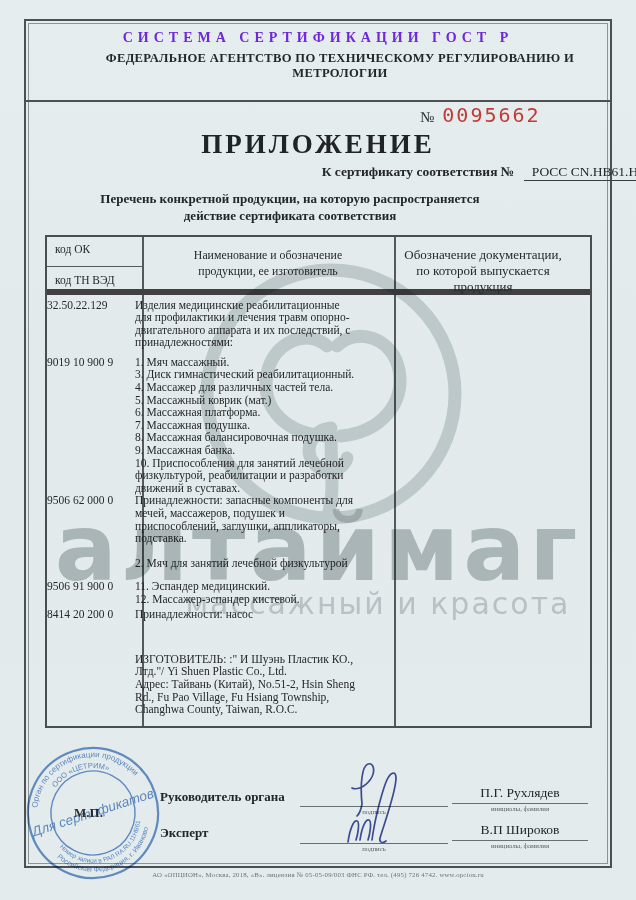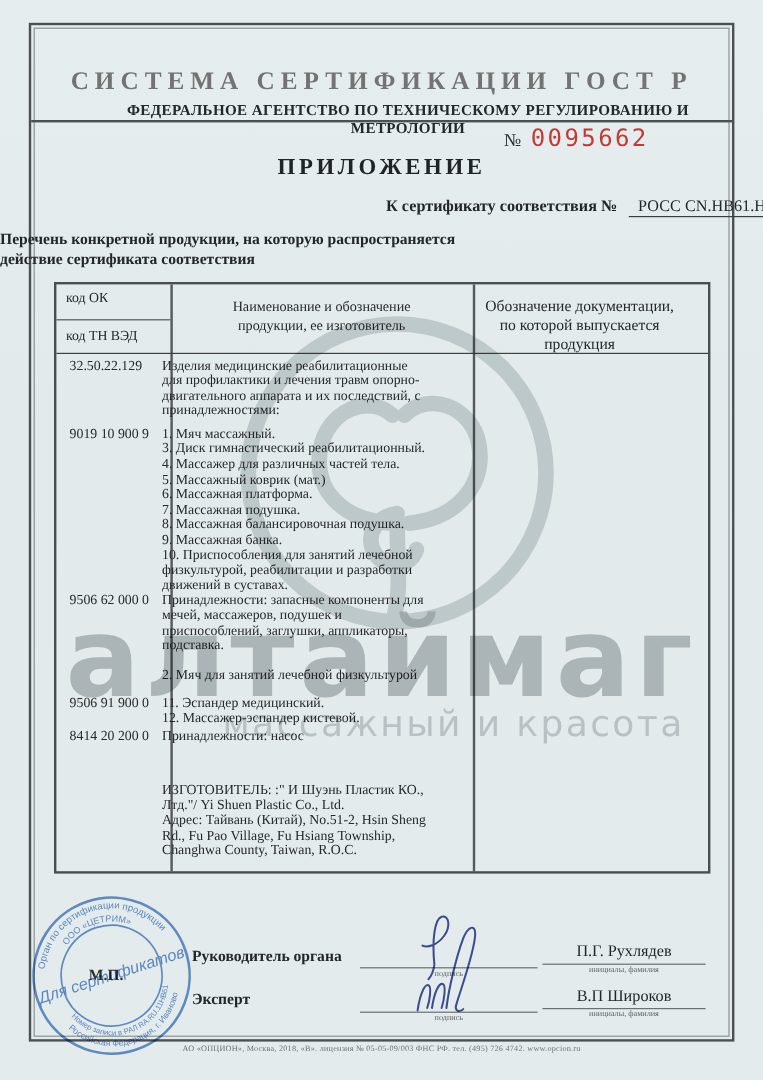--- a/index.html
+++ b/index.html
@@ -5,45 +5,45 @@
   html,body{margin:0;padding:0;}
   body{width:636px;height:900px;position:relative;overflow:hidden;
        background:linear-gradient(180deg,#e6edee 0%,#e2eaec 40%,#e4ebec 100%);
        font-family:"Liberation Serif", serif;color:#26282a;}
   .abs{position:absolute;}
   
   .frame{left:24px;top:19px;width:584px;height:845px;border:2px solid #4c5052;}
   .frame-inner{left:2px;top:2px;right:2px;bottom:2px;border:1px solid rgba(80,88,92,.6);pointer-events:none;}
   
   .header-band{left:0;top:0;width:100%;height:79px;border-bottom:2px solid #4c5052;text-align:center;}
-  .hdr1{margin-top:34px;font-size:21px;font-weight:bold;letter-spacing:5px;color:#737373;}
+  .hdr1{margin-top:9px;font-size:14px;font-weight:bold;letter-spacing:5px;color:#6d28d9;}
   .hdr2{margin-top:5px;font-size:12.6px;font-weight:bold;letter-spacing:.3px;color:#23282b;padding-left:44px;}
   
   .numrow{left:420px;top:103px;width:180px;text-align:left;white-space:nowrap;}
   .num-prefix{font-size:15px;color:#2a2d2f;margin-right:8px;}
   .num-value{font-family:"DejaVu Sans Mono", monospace;font-size:20px;letter-spacing:2px;color:#c23a36;}
   
-  .doc-title{left:0;top:129px;width:636px;text-align:center;font-size:19px;font-weight:bold;letter-spacing:3px;color:#202426;}
+  .doc-title{left:0;top:129px;width:636px;text-align:center;font-size:27px;font-weight:bold;letter-spacing:3px;color:#202426;}
   .cert-row{left:0;top:164px;width:636px;text-align:right;font-size:13.5px;color:#23262a;margin-left:44px;}
   .cert-label{font-weight:bold;}
   .cert-value{font-weight:normal;border-bottom:1px solid #3a3e40;padding:0 8px 1px 8px;margin-left:6px;}
-  .subtitle{left:0;top:190px;width:580px;text-align:left;font-size:13px;font-weight:bold;line-height:17px;color:#23262a;}
+  .subtitle{left:0;top:190px;width:580px;text-align:center;font-size:13px;font-weight:bold;line-height:17px;color:#23262a;}
   
   .table{left:45px;top:235px;width:547px;height:493px;border:2px solid #4b4e50;box-sizing:border-box;}
   .vline{position:absolute;top:0;bottom:0;width:1.5px;background:#55595b;}
   .vline.c1{left:95px;} .vline.c2{left:347px;}
-  .thead{position:absolute;left:0;top:0;width:100%;height:58px;border-bottom:1px solid #404040;box-sizing:border-box;}
+  .thead{position:absolute;left:0;top:0;width:100%;height:58px;border-bottom:6px solid #404040;box-sizing:border-box;}
   .th-c1a{position:absolute;left:8px;top:6px;font-size:11.5px;}
   .th-c1-div{position:absolute;left:0;top:29px;width:95px;height:1px;background:#55595b;}
   .th-c1b{position:absolute;left:8px;top:37px;font-size:11.5px;}
   .th-c2{position:absolute;left:95px;top:10px;width:252px;text-align:center;font-size:11.8px;line-height:16px;}
   .th-c3{position:absolute;left:347px;top:10px;width:178px;text-align:center;font-size:13px;line-height:16px;}
   .tbody{position:absolute;left:0;top:58px;right:0;bottom:0;padding-top:3.5px;overflow:hidden;}
   .tgroup{display:flex;font-size:11.5px;line-height:12.6px;}
-  .tcode{width:88px;box-sizing:border-box;padding-left:11px;flex:none;}
+  .tcode{width:88px;box-sizing:border-box;flex:none;}
   .tlines{width:252px;box-sizing:border-box;flex:none;}
   .tgroup-2{margin-top:7px;} .tgroup-4{margin-top:10px;}
   .tgroup-5{margin-top:3px;} .tgroup-6{margin-top:32px;}
   
   .sig-label{font-weight:bold;font-size:13px;color:#23262a;}
   .lbl1{left:160px;top:789px;} .lbl2{left:160px;top:825px;}
   .mp{left:74px;top:805px;font-size:13px;font-weight:bold;color:#2c2f31;}
   .sline{height:1px;background:#6a7072;}
   .sline1{left:300px;top:806px;width:148px;} .nline1{left:452px;top:803px;width:136px;}
   .sline2{left:300px;top:843px;width:148px;} .nline2{left:452px;top:840px;width:136px;}

